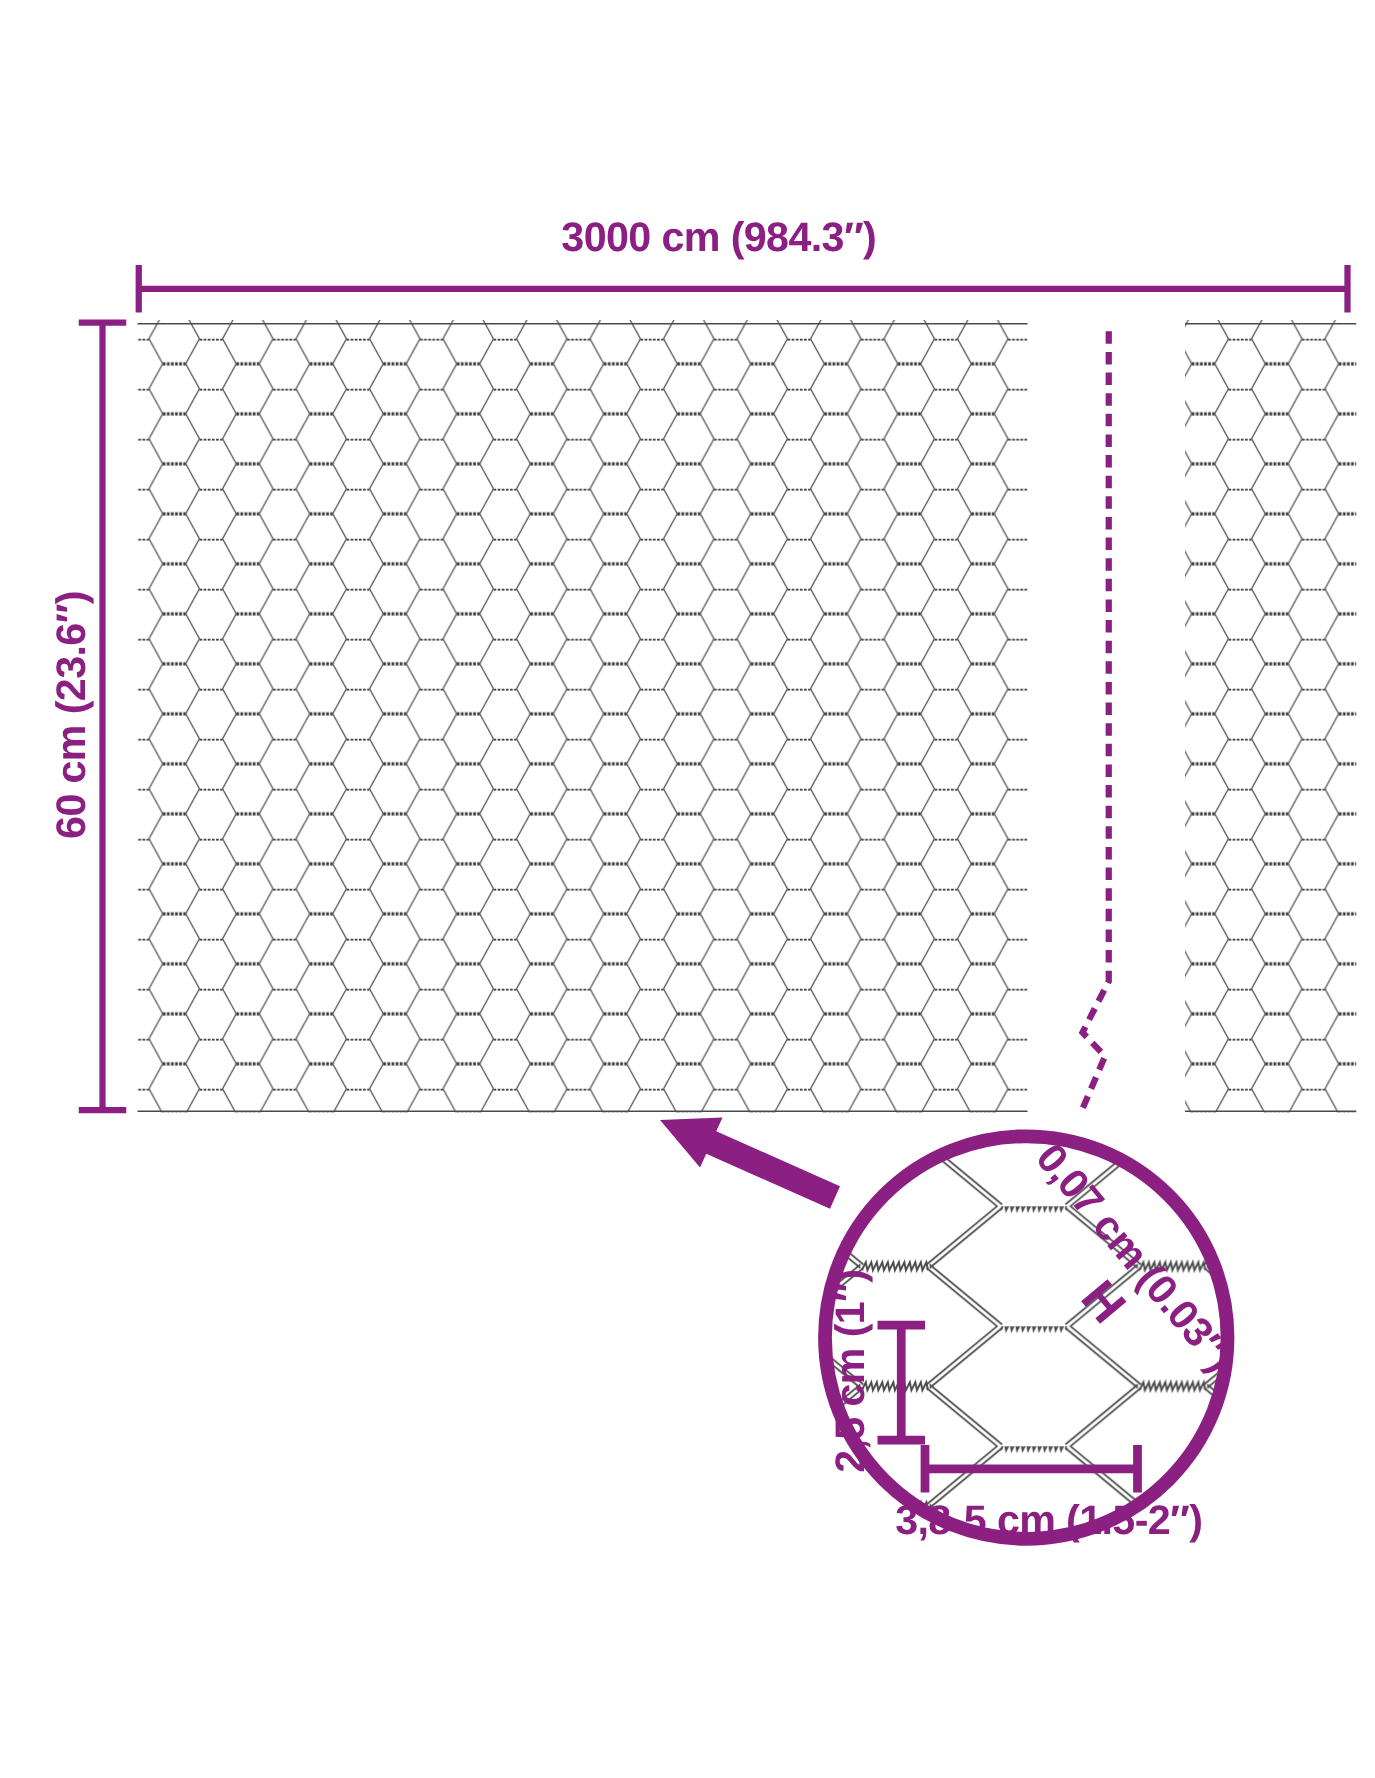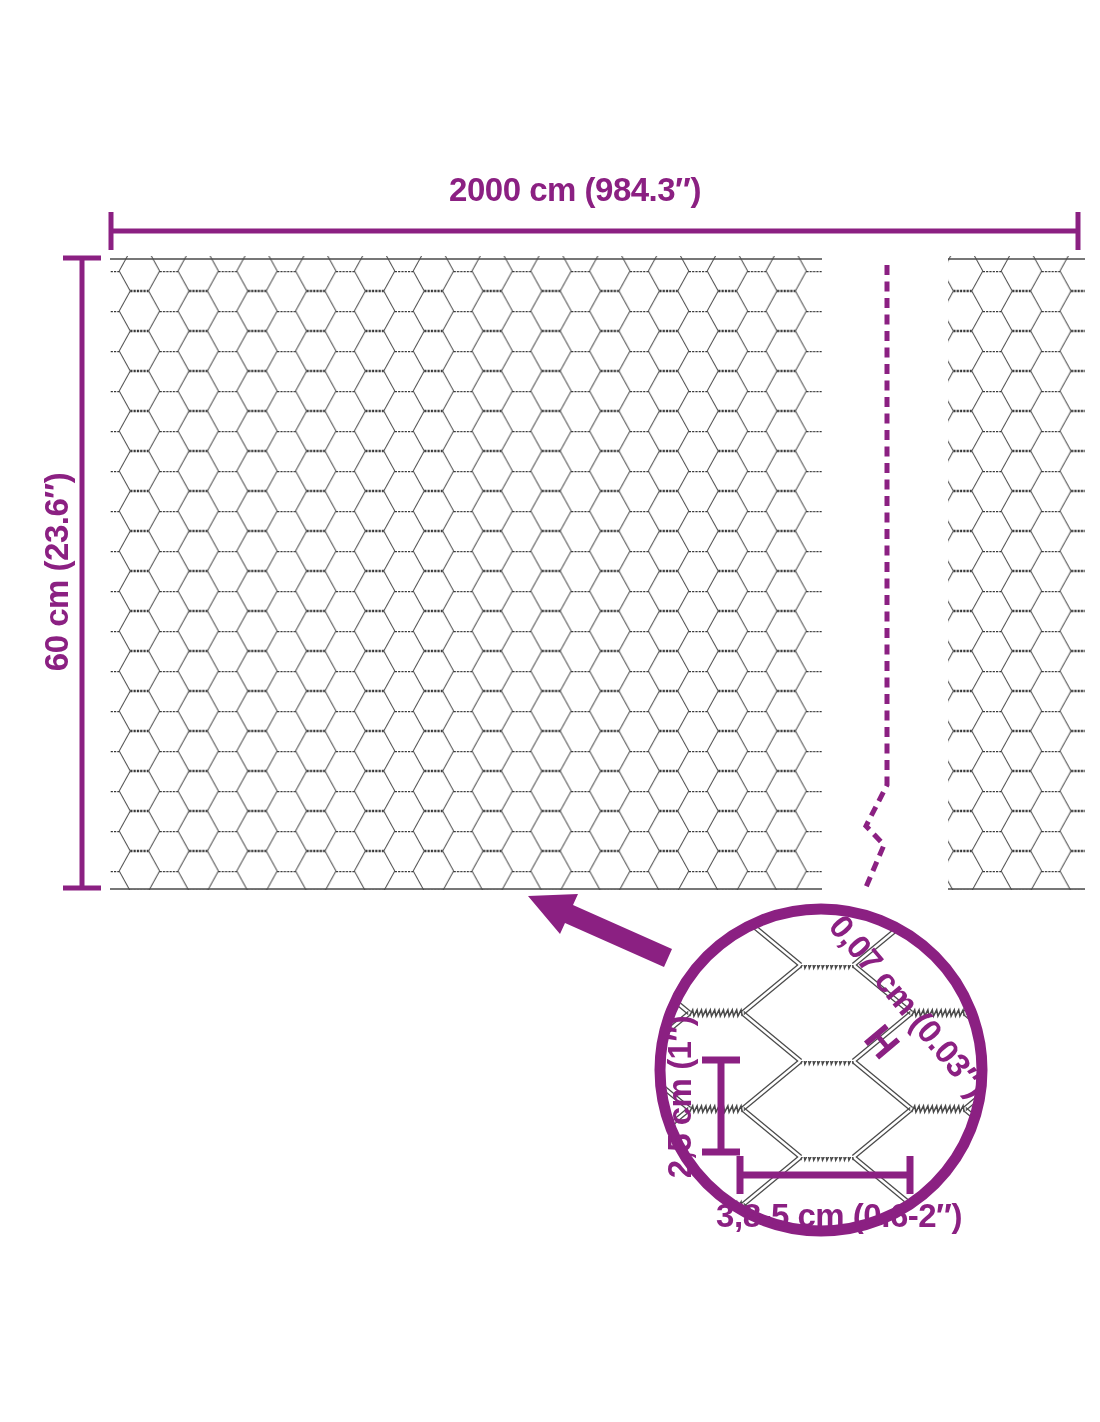--- a/index.html
+++ b/index.html
@@ -100,25 +100,25 @@
     </g>
     <g class="acc" stroke-width="7">
       <line x1="740" y1="1175" x2="910" y2="1175"></line>
       <line x1="740" y1="1156" x2="740" y2="1194"></line>
       <line x1="910" y1="1156" x2="910" y2="1194"></line>
     </g>
 
     <circle cx="821" cy="1070" r="161" fill="none" class="acc" stroke-width="11"></circle>
   </svg>
 
-  <div class="lbl" style="left:575px; top:190px;">2000 cm (984.3″)</div>
+  <div class="lbl" style="left:575px; top:190px;">3000 cm (984.3″)</div>
 
   <div class="lbl rotccw" style="left:57px; top:572px;">60 cm (23.6″)</div>
 
   <div class="lbl rotcw" style="left:908px; top:1006px;">0,07 cm (0.03″)</div>
 
   <div class="lbl rotcw big" style="left:882px; top:1042px;">H</div>
 
   <div class="lbl rotccw" style="left:680px; top:1097px;">2,5 cm (1″)</div>
 
-  <div class="lbl" style="left:839px; top:1216px;">3,8-5 cm (0.6-2″)</div>
+  <div class="lbl" style="left:839px; top:1216px;">3,8-5 cm (1.5-2″)</div>
 
 </div>
 
 </body></html>

